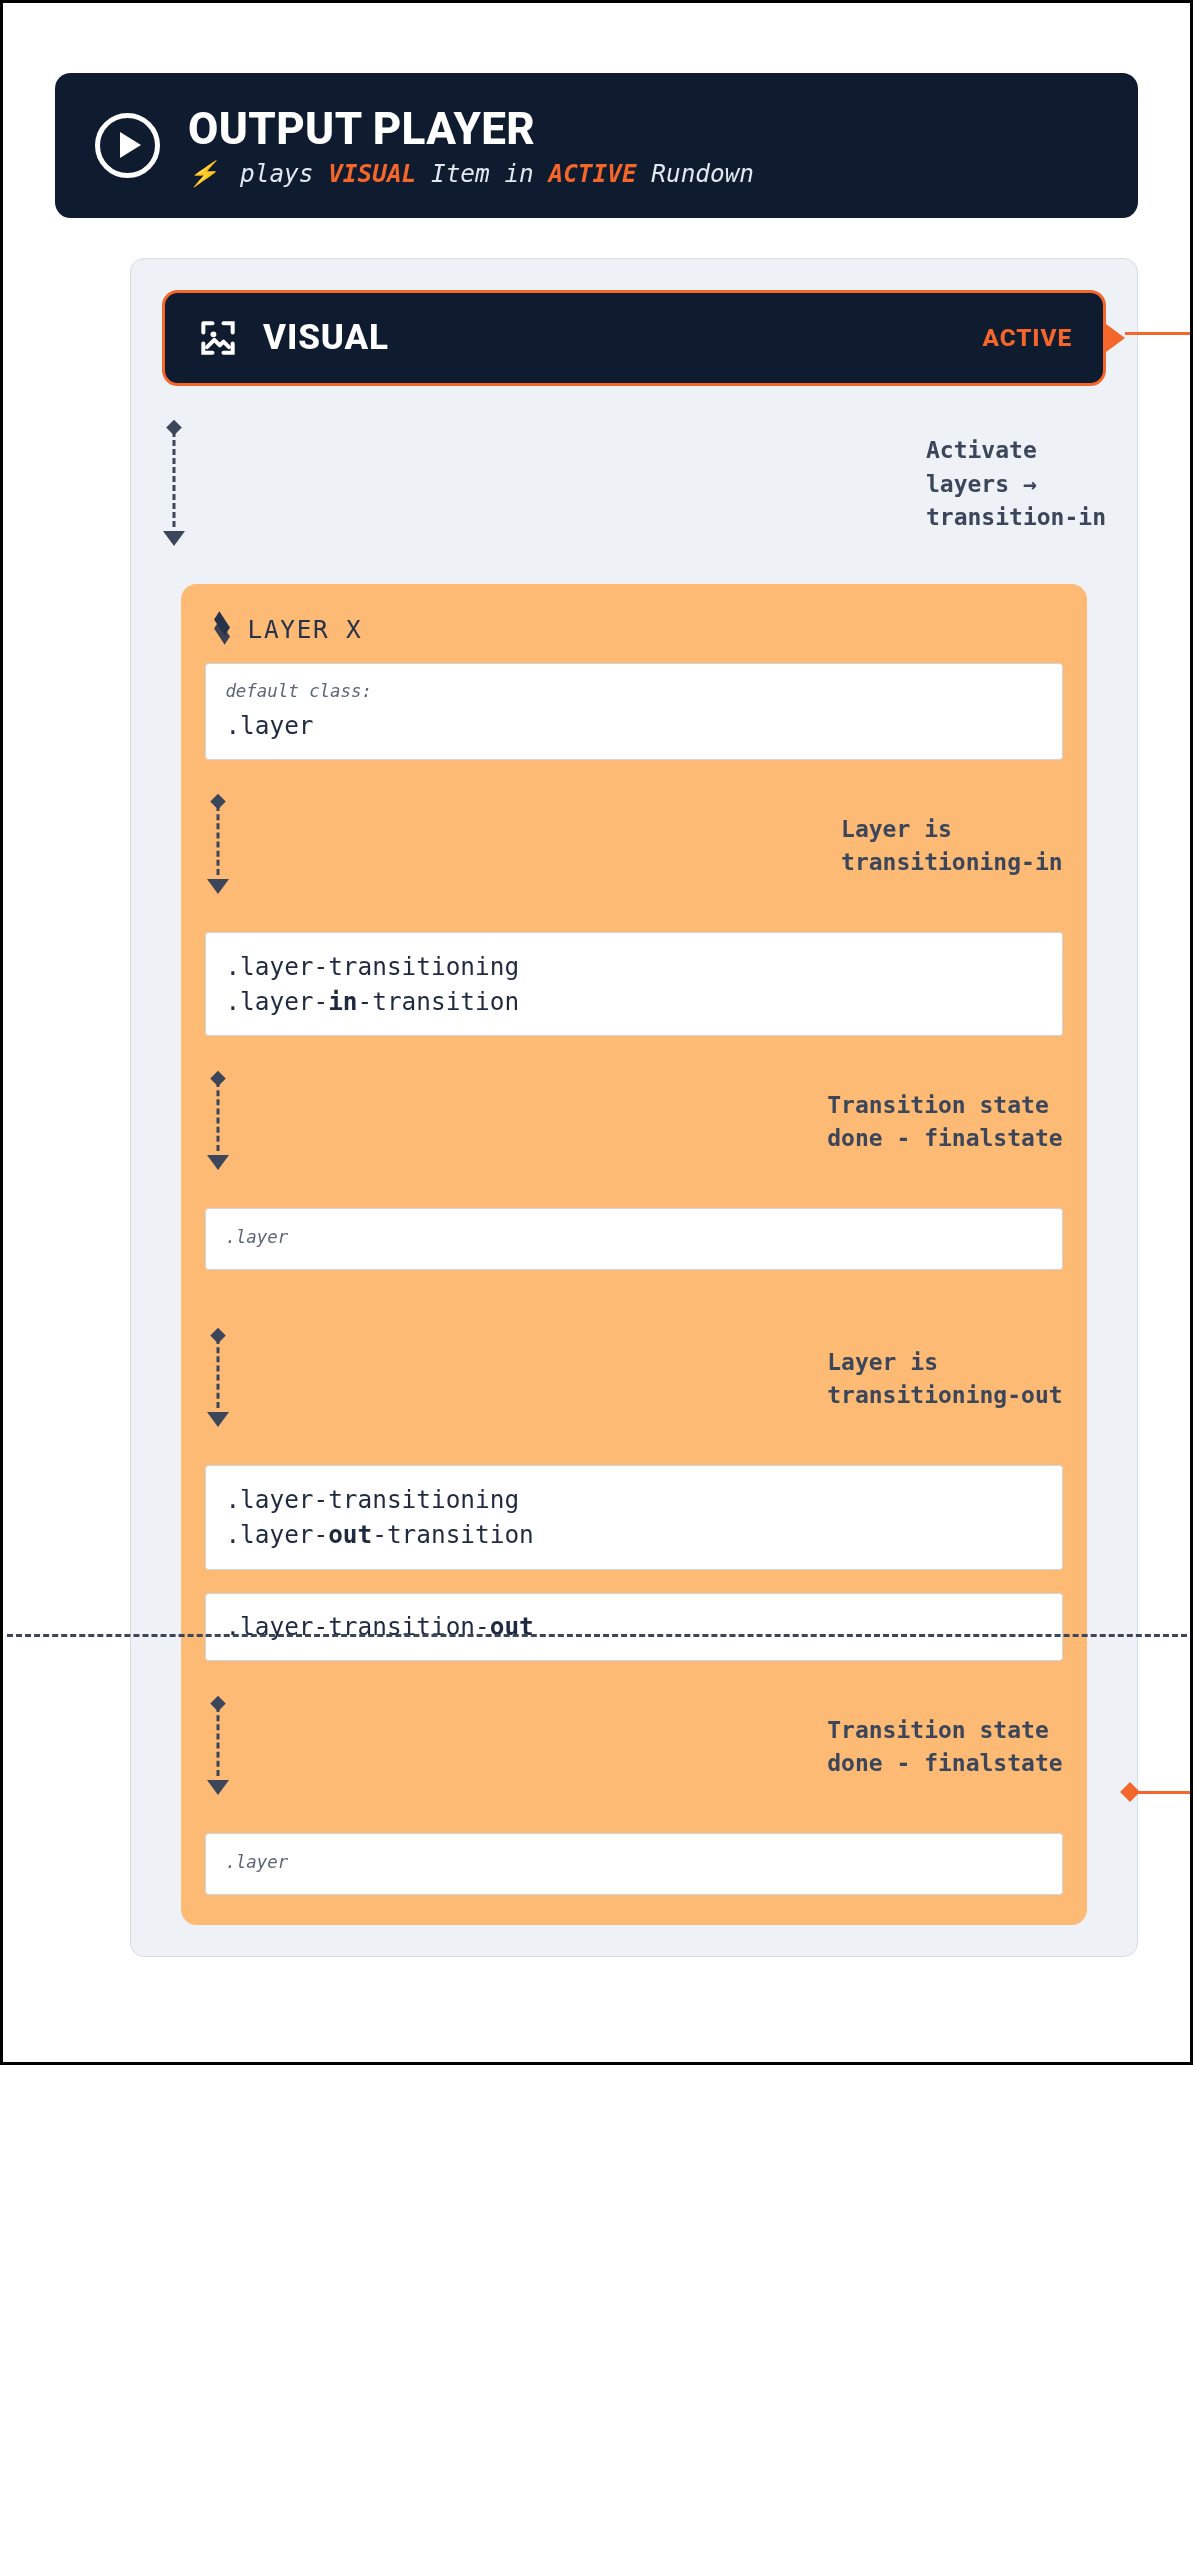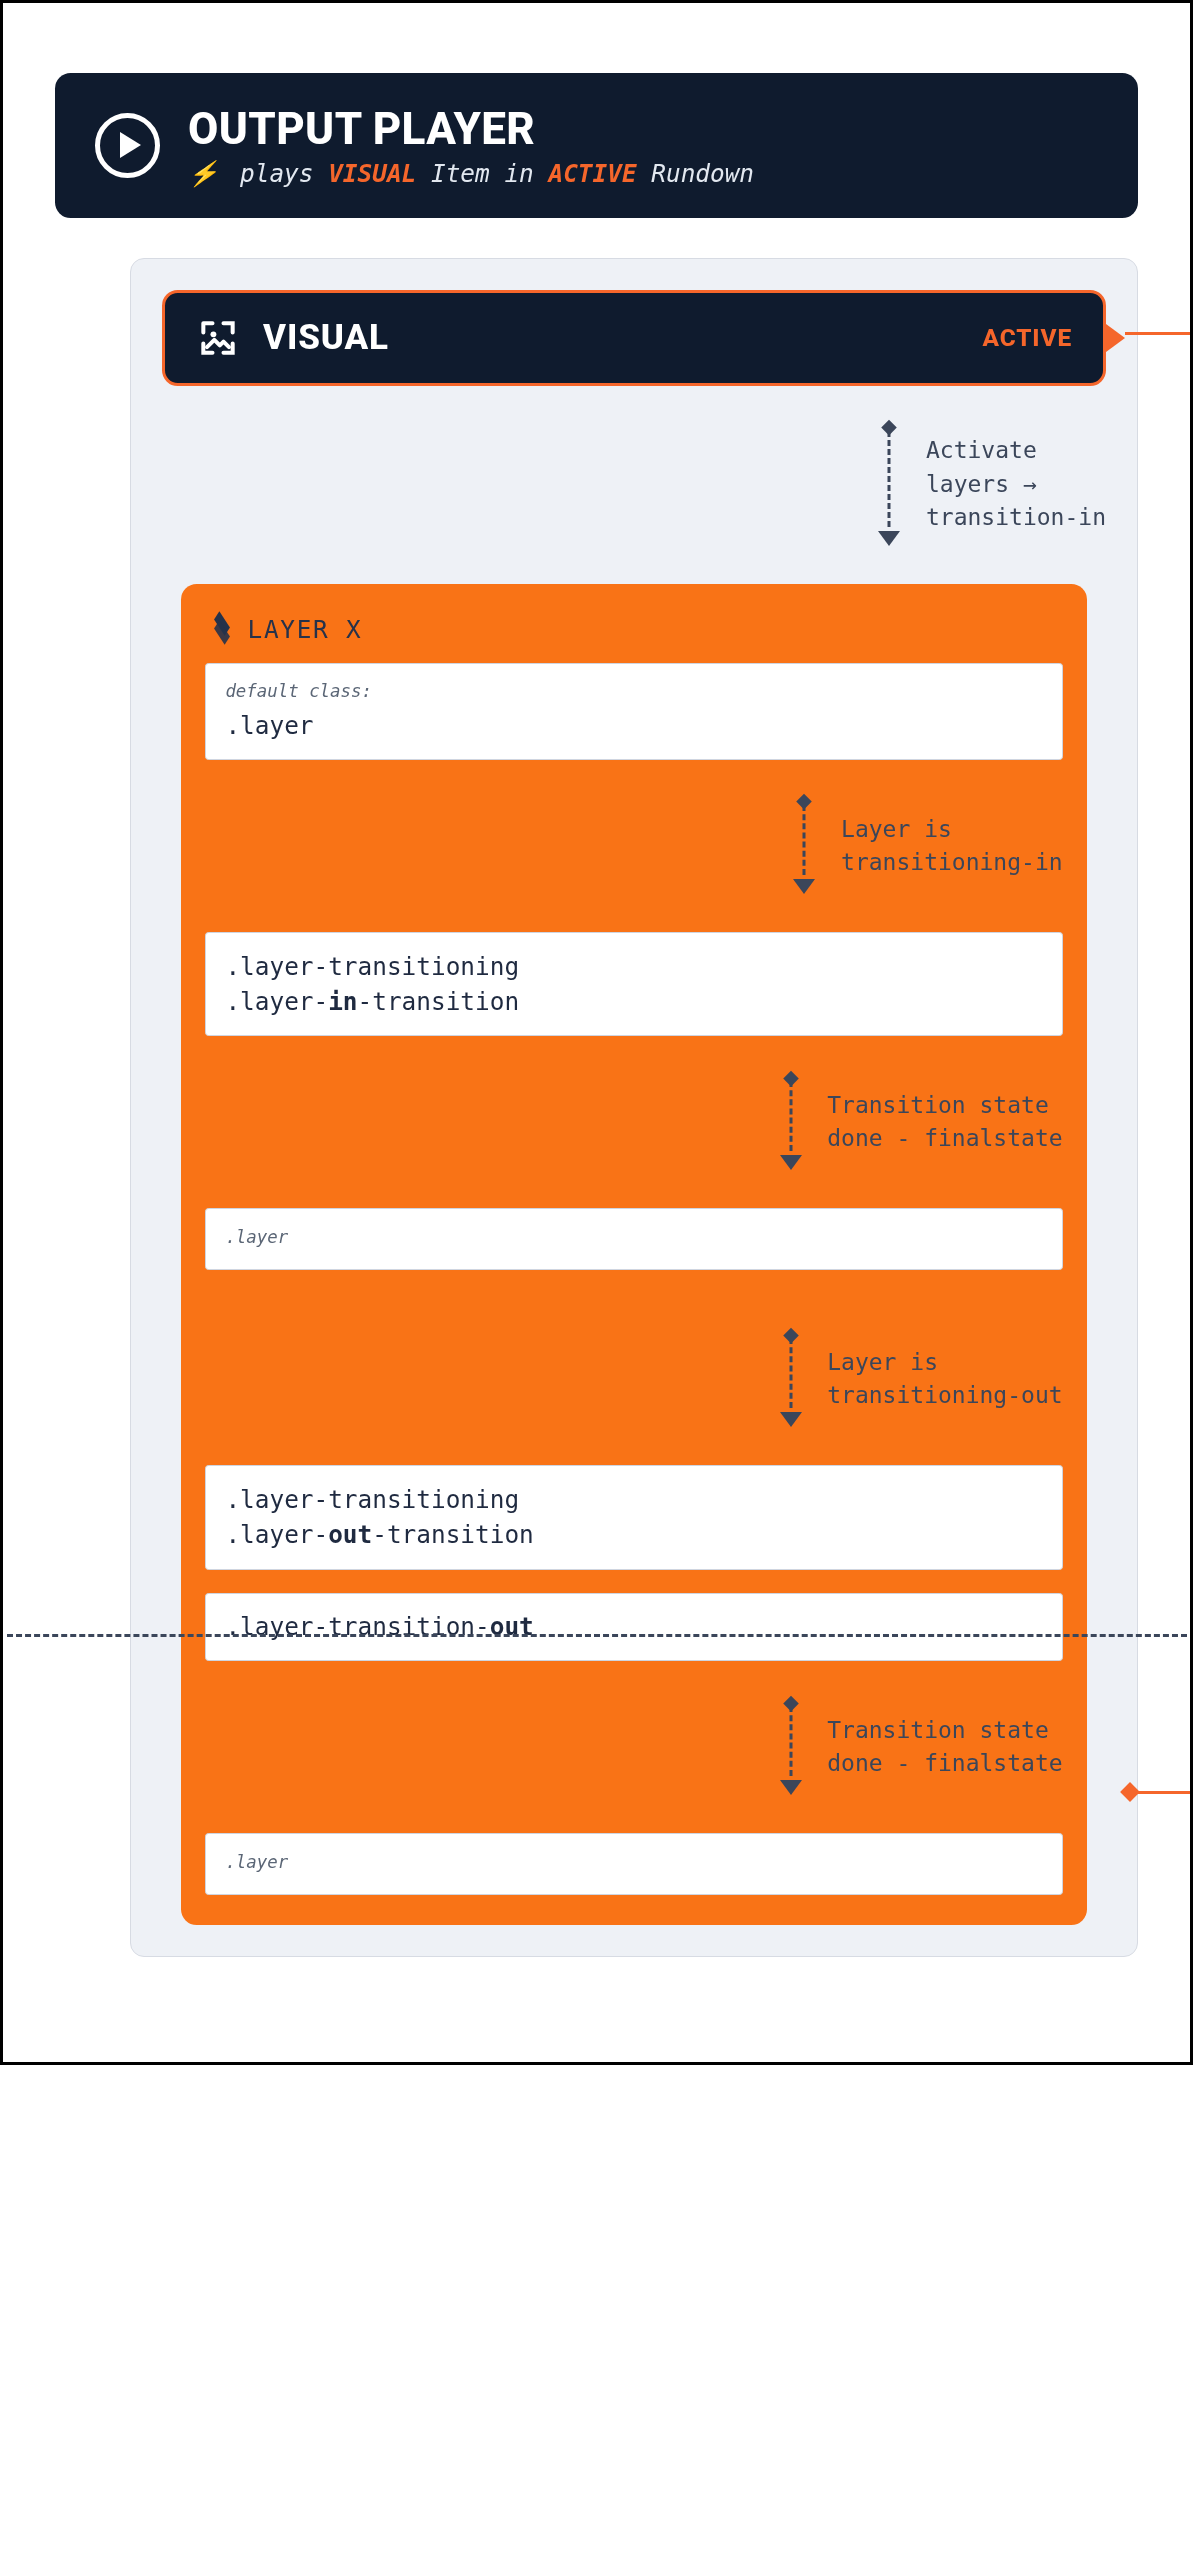--- a/index.html
+++ b/index.html
@@ -105,23 +105,24 @@
     width: 0; height: 0;
     border-left: 19px solid #f5662b;
     border-top: 14px solid transparent;
     border-bottom: 14px solid transparent;
   }
 
   
   .arrow-block {
     display: flex;
     align-items: center;
-    justify-content: flex-end;
+    justify-content: space-between;
     gap: 24.4px;
     margin: 38px 0;
+    font-weight: bold;
   }
   .arrow-label {
     font-size: 23px;
     color: #3b465a;
     line-height: 1.45;
     max-width: 314px;
   }
   .dashed-arrow {
     width: 24.4px;
     height: 122px;
@@ -150,21 +151,21 @@
   .dashed-arrow .dot-top {
     position: absolute;
     top: -1.7px; left: 50%;
     transform: translateX(-50%) rotate(45deg);
     width: 10.5px; height: 10.5px;
     background: #3b465a;
   }
 
   
   .layer-panel {
-    background: #f97316;
+    background: #fdba74;
     border-radius: 15.7px;
     padding: 26px 24.4px 30px 24.4px;
     margin: 0 19px;
   }
   .layer-header {
     display: flex; align-items: center; gap: 14px;
     font-size: 24.4px; color: #26324a; letter-spacing: 1.7px;
     padding: 5.2px 5.2px 19px 5.2px;
   }
   .layers-icon {

